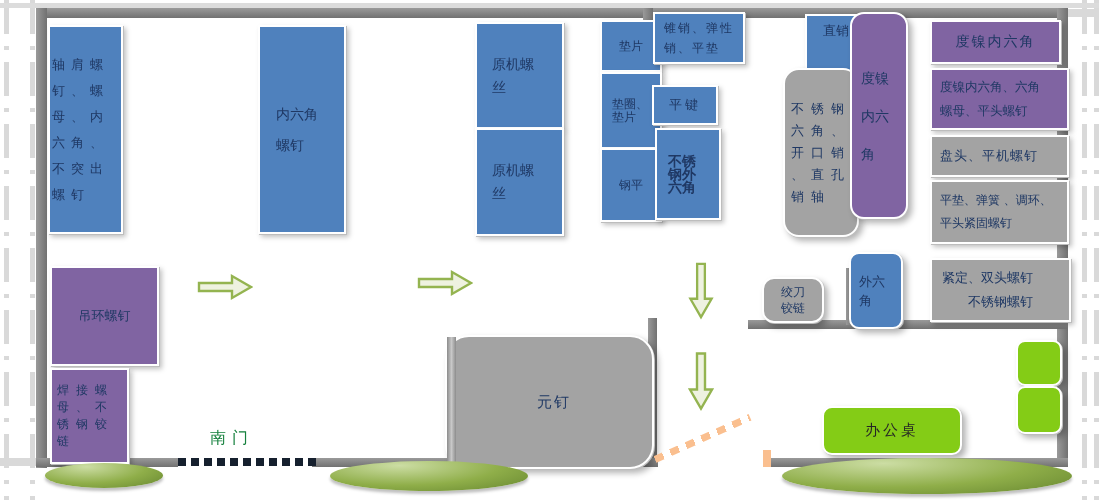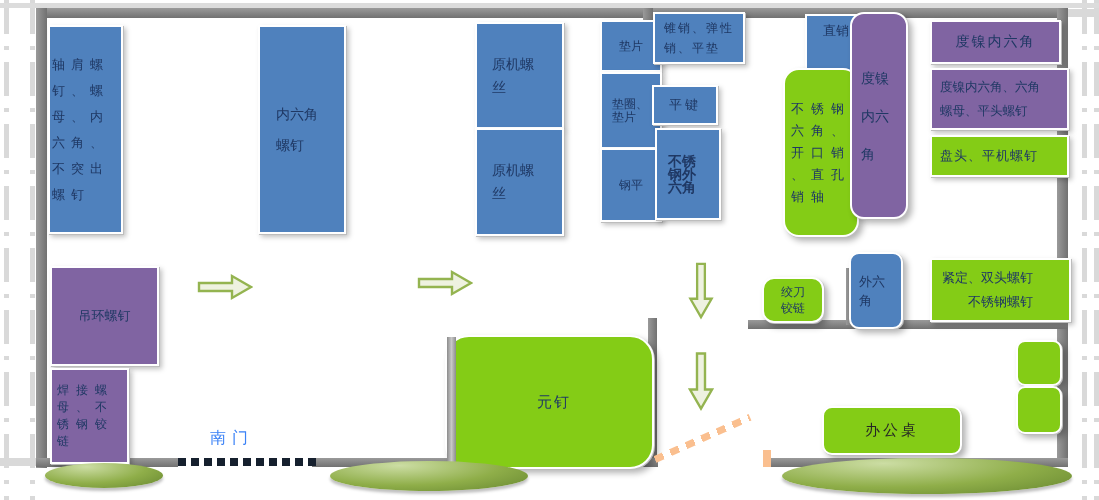--- a/index.html
+++ b/index.html
@@ -15,21 +15,21 @@
   .wall{position:absolute;z-index:1;}
   .wall-h{background:linear-gradient(to bottom,#9a9a9a,#717171);}
   .wall-v{background:linear-gradient(to right,#9a9a9a,#717171);}
   
   .box{position:absolute;z-index:4;border:2px solid #fff;background:#4f81bd;color:#1f3864;
        box-shadow:1px 1px 0 #bdbdbd,3px 3px 5px rgba(0,0,0,.25);
        display:flex;align-items:center;justify-content:center;text-align:left;
        white-space:pre-line;word-break:break-all;line-break:anywhere;}
   .c-blue{background:#4f81bd;}
   .c-purple{background:#8064a2;}
-  .c-teal{background:#84cc16;}
+  .c-teal{background:#a3a3a3;}
   .c-red{background:#84cc16;}
   .rbox{box-shadow:1px 1px 0 #bdbdbd,4px 4px 6px rgba(0,0,0,.3);}
   
   #b-shoulder{left:48px;top:25px;width:67px;height:205px;font-size:13px;letter-spacing:6px;line-height:26px;padding:0 2px;}
   #b-hexsocket{left:258px;top:25px;width:52px;height:205px;font-size:14px;line-height:31px;padding:0 16px;}
   #b-flatmachine{left:368px;top:22px;width:57px;height:213px;font-size:13.5px;letter-spacing:8px;line-height:25px;padding:0 4px;}
   #b-machine1{left:475px;top:22px;width:55px;height:103px;font-size:14px;line-height:23px;padding:0 15px;}
   #b-machine2{left:475px;top:128px;width:55px;height:104px;font-size:14px;line-height:23px;padding:0 15px;}
   #b-shim{left:600px;top:20px;width:38px;height:48px;font-size:12px;line-height:17px;padding:0 10px;}
   #b-washershim{left:600px;top:72px;width:38px;height:73px;font-size:12px;line-height:13px;padding:0 10px;}
@@ -49,21 +49,21 @@
   #b-outerhex{left:849px;top:252px;width:34px;height:73px;border-radius:10px;font-size:13px;line-height:19px;padding:0 8px;}
   #b-eyebolt{left:50px;top:266px;width:65px;height:96px;font-size:13px;line-height:22px;padding:0 20px;}
   #b-weldnut{left:50px;top:368px;width:65px;height:92px;font-size:12px;letter-spacing:7px;line-height:17px;padding:0 5px;}
   #b-backup{left:445px;top:335px;width:205px;height:130px;border-radius:24px;padding:0;font-size:15px;letter-spacing:2px;}
   #b-backup .cell{flex:1;display:flex;align-items:center;justify-content:center;height:100%;}
   #b-backup .divider{width:9px;height:100%;background:linear-gradient(to right,#8c8c8c,#c8c8c8,#8c8c8c);}
   #b-desk{left:822px;top:406px;width:136px;height:45px;border-radius:10px;font-size:15px;letter-spacing:3px;color:#262626;}
   #b-red1{left:1016px;top:340px;width:42px;height:42px;border-radius:9px;}
   #b-red2{left:1016px;top:386px;width:42px;height:44px;border-radius:9px;}
   
-  #south-gate{position:absolute;left:210px;top:428px;z-index:3;font-size:16px;letter-spacing:6px;color:#3b82f6;}
+  #south-gate{position:absolute;left:210px;top:428px;z-index:3;font-size:16px;letter-spacing:6px;color:#15803d;}
   #door-dots{position:absolute;left:178px;top:458px;width:140px;height:8px;z-index:2;
     background:repeating-linear-gradient(to right,#16202e 0 8px,transparent 8px 13px);}
   #door-swing{position:absolute;left:655px;top:456px;width:104px;height:7px;z-index:6;
     background:repeating-linear-gradient(to right,#fabf8f 0 9px,transparent 9px 17px);
     transform:rotate(-24deg);transform-origin:left center;}
   #door-hinge{position:absolute;left:763px;top:450px;width:8px;height:17px;background:#fabf8f;z-index:6;}
   .bush{position:absolute;z-index:5;border-radius:50%;
     background:radial-gradient(ellipse at 35% 15%,#ccdda4,#8fae49 55%,#6f8f35 90%);
     box-shadow:0 3px 3px rgba(0,0,0,.25);}
   #bush1{left:45px;top:463px;width:118px;height:25px;}
@@ -111,20 +111,22 @@
 销、平垫</div>
   <div class="box c-blue" id="b-flatkey">平键</div>
   <div class="box c-blue" id="b-ssouterhex">不锈钢外六角</div>
   <div class="box c-blue" id="b-straightpin">直销</div>
   <div class="box c-teal rbox" id="b-sshexcotter">不锈钢六角、开口销、直孔销轴</div>
   <div class="box c-purple rbox" id="b-nickeltall">度镍内六角</div>
   <div class="box c-purple" id="b-nickel1">度镍内六角</div>
   <div class="box c-purple" id="b-nickelnut">度镍内六角、六角
 螺母、平头螺钉</div>
   <div class="box c-teal" id="b-panhead">盘头、平机螺钉</div>
+  <div class="box c-teal" id="b-washerspring">平垫、弹簧 、调环、
+平头紧固螺钉</div>
   <div class="box c-teal" id="b-setscrews">紧定、双头螺钉
 不锈钢螺钉</div>
   <div class="box c-teal rbox" id="b-reamer">绞刀
 铰链</div>
   <div class="box c-blue rbox" id="b-outerhex">外六角</div>
   <div class="box c-purple" id="b-eyebolt">吊环螺钉</div>
   <div class="box c-purple" id="b-weldnut">焊接螺母、不锈钢铰链</div>
 
   <div class="box c-teal rbox" id="b-backup">
     <div class="divider"></div>

